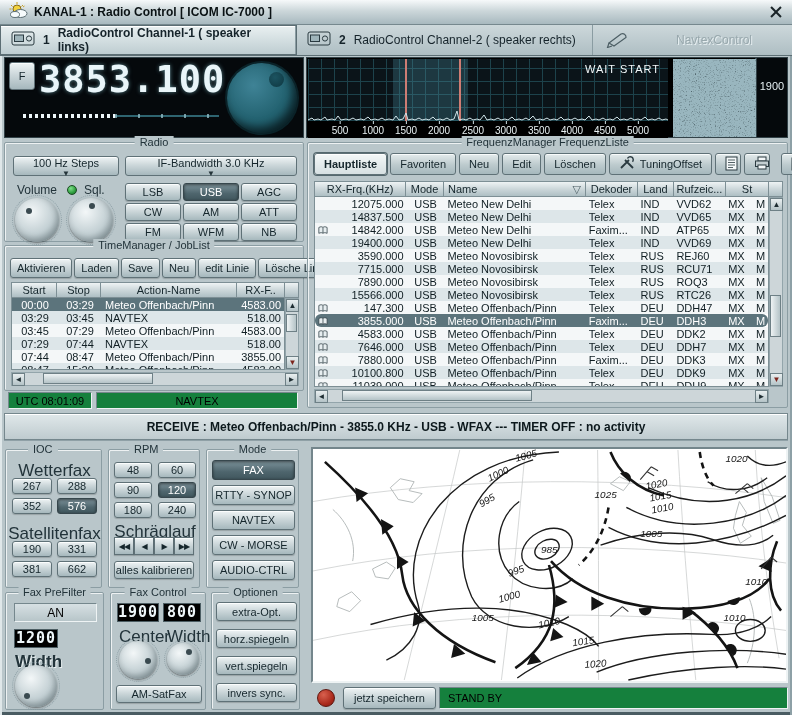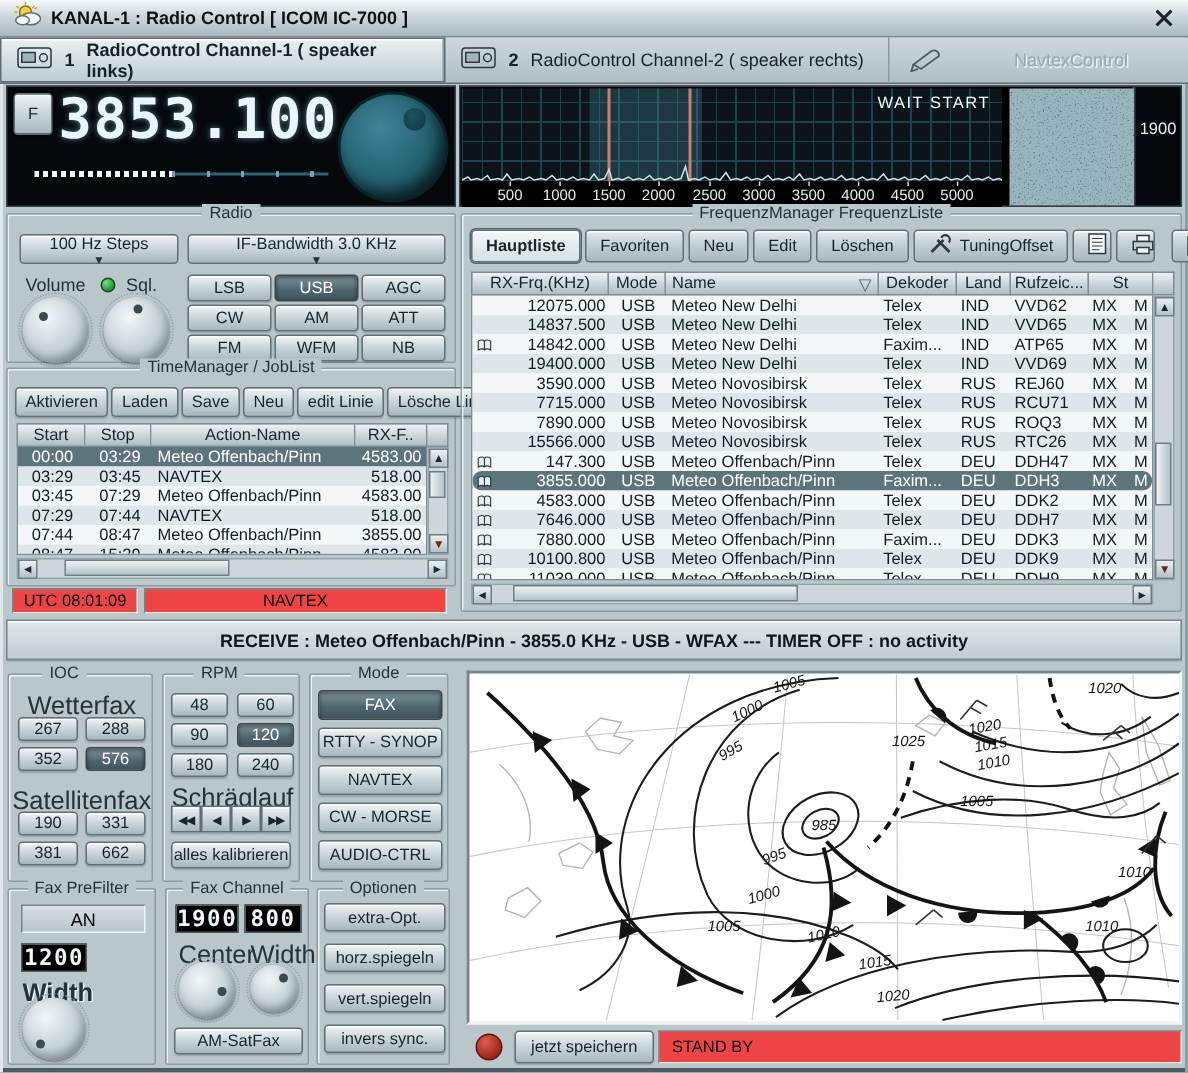--- a/index.html
+++ b/index.html
@@ -91,21 +91,21 @@
     outline:1px dotted #8fa1a7; outline-offset:2px; }
   .knob::after { content:""; position:absolute; width:6px; height:6px; border-radius:50%; background:#3a4a50; }
   .dot-tl::after { top:22%; left:24%; } .dot-t::after { top:12%; left:46%; }
   .dot-r::after { top:46%; right:15%; } .dot-bl::after { bottom:18%; left:22%; }
   .dot-tr::after { top:18%; right:22%; }
   .led { border-radius:50%; }
   .led-green { position:absolute; width:10px; height:10px; border:1px solid #1a4a22;
     background:radial-gradient(circle at 35% 30%,#7fe08a,#2f9e3f 60%,#1c6b2a); }
   .led-red { position:absolute; width:18px; height:18px; border:1px solid #5e150e;
     background:radial-gradient(circle at 35% 30%,#d8604e,#a8281a 65%,#7c1a10); }
-  .sunken { background:#ef4444; border:1px solid; border-color:#75878d #eef3f4 #eef3f4 #75878d;
+  .sunken { background:#15803d; border:1px solid; border-color:#75878d #eef3f4 #eef3f4 #75878d;
     font-size:11px; display:flex; align-items:center; }
   .emboss { color:#8a9ba1; text-shadow:1px 1px 0 #e9f0f1; font-weight:bold; }
 
   
   .thead { display:flex; }
   .th { display:flex; align-items:center; justify-content:center; font-size:11px; color:#15262c; height:16px;
     background:linear-gradient(#eef3f4,#ccd7da 50%,#aebfc4); border:1px solid #7d8f95; border-left:none; }
   .th:first-child { border-left:1px solid #7d8f95; }
   .rows { overflow:hidden; background:#fff; border:1px solid #7d8f95; border-top:none; }
   .trow { display:flex; align-items:center; font-size:11px; color:#101e23; }
@@ -833,21 +833,21 @@
 
   <div class="gbox" style="left:5px; top:592px; width:99px; height:118px;">
     <span class="legend">Fax PreFilter</span>
     <div class="sunken" style="position:absolute; left:8px; top:10px; width:83px; height:19px; justify-content:center; background:linear-gradient(#d7e0e3,#b7c5c9); font-size:12px;">AN</div>
     <div class="lcd" style="left:8px; top:36px; width:44px; height:19px;">1200</div>
     <span class="glabel emboss" style="left:9px; top:59px;">Width</span>
     <div class="knob dot-bl" style="left:9px; top:72px; width:42px; height:42px;"></div>
   </div>
 
   <div class="gbox" style="left:110px; top:592px; width:96px; height:118px;">
-    <span class="legend">Fax Channel</span>
+    <span class="legend">Fax Control</span>
     <div class="lcd" style="left:6px; top:10px; width:42px; height:19px;">1900</div>
     <div class="lcd" style="left:52px; top:10px; width:38px; height:19px;">800</div>
     <span class="glabel" style="left:8px; top:34px;">Center</span>
     <span class="glabel" style="left:56px; top:34px;">Width</span>
     <div class="knob dot-r" style="left:8px; top:48px; width:38px; height:38px;"></div>
     <div class="knob dot-tr" style="left:56px; top:50px; width:32px; height:32px;"></div>
     <div class="btn abs" style="left:5px; top:92px; width:86px; height:18px;">AM-SatFax</div>
   </div>
 
   <div class="gbox" style="left:211px; top:592px; width:89px; height:118px;">

